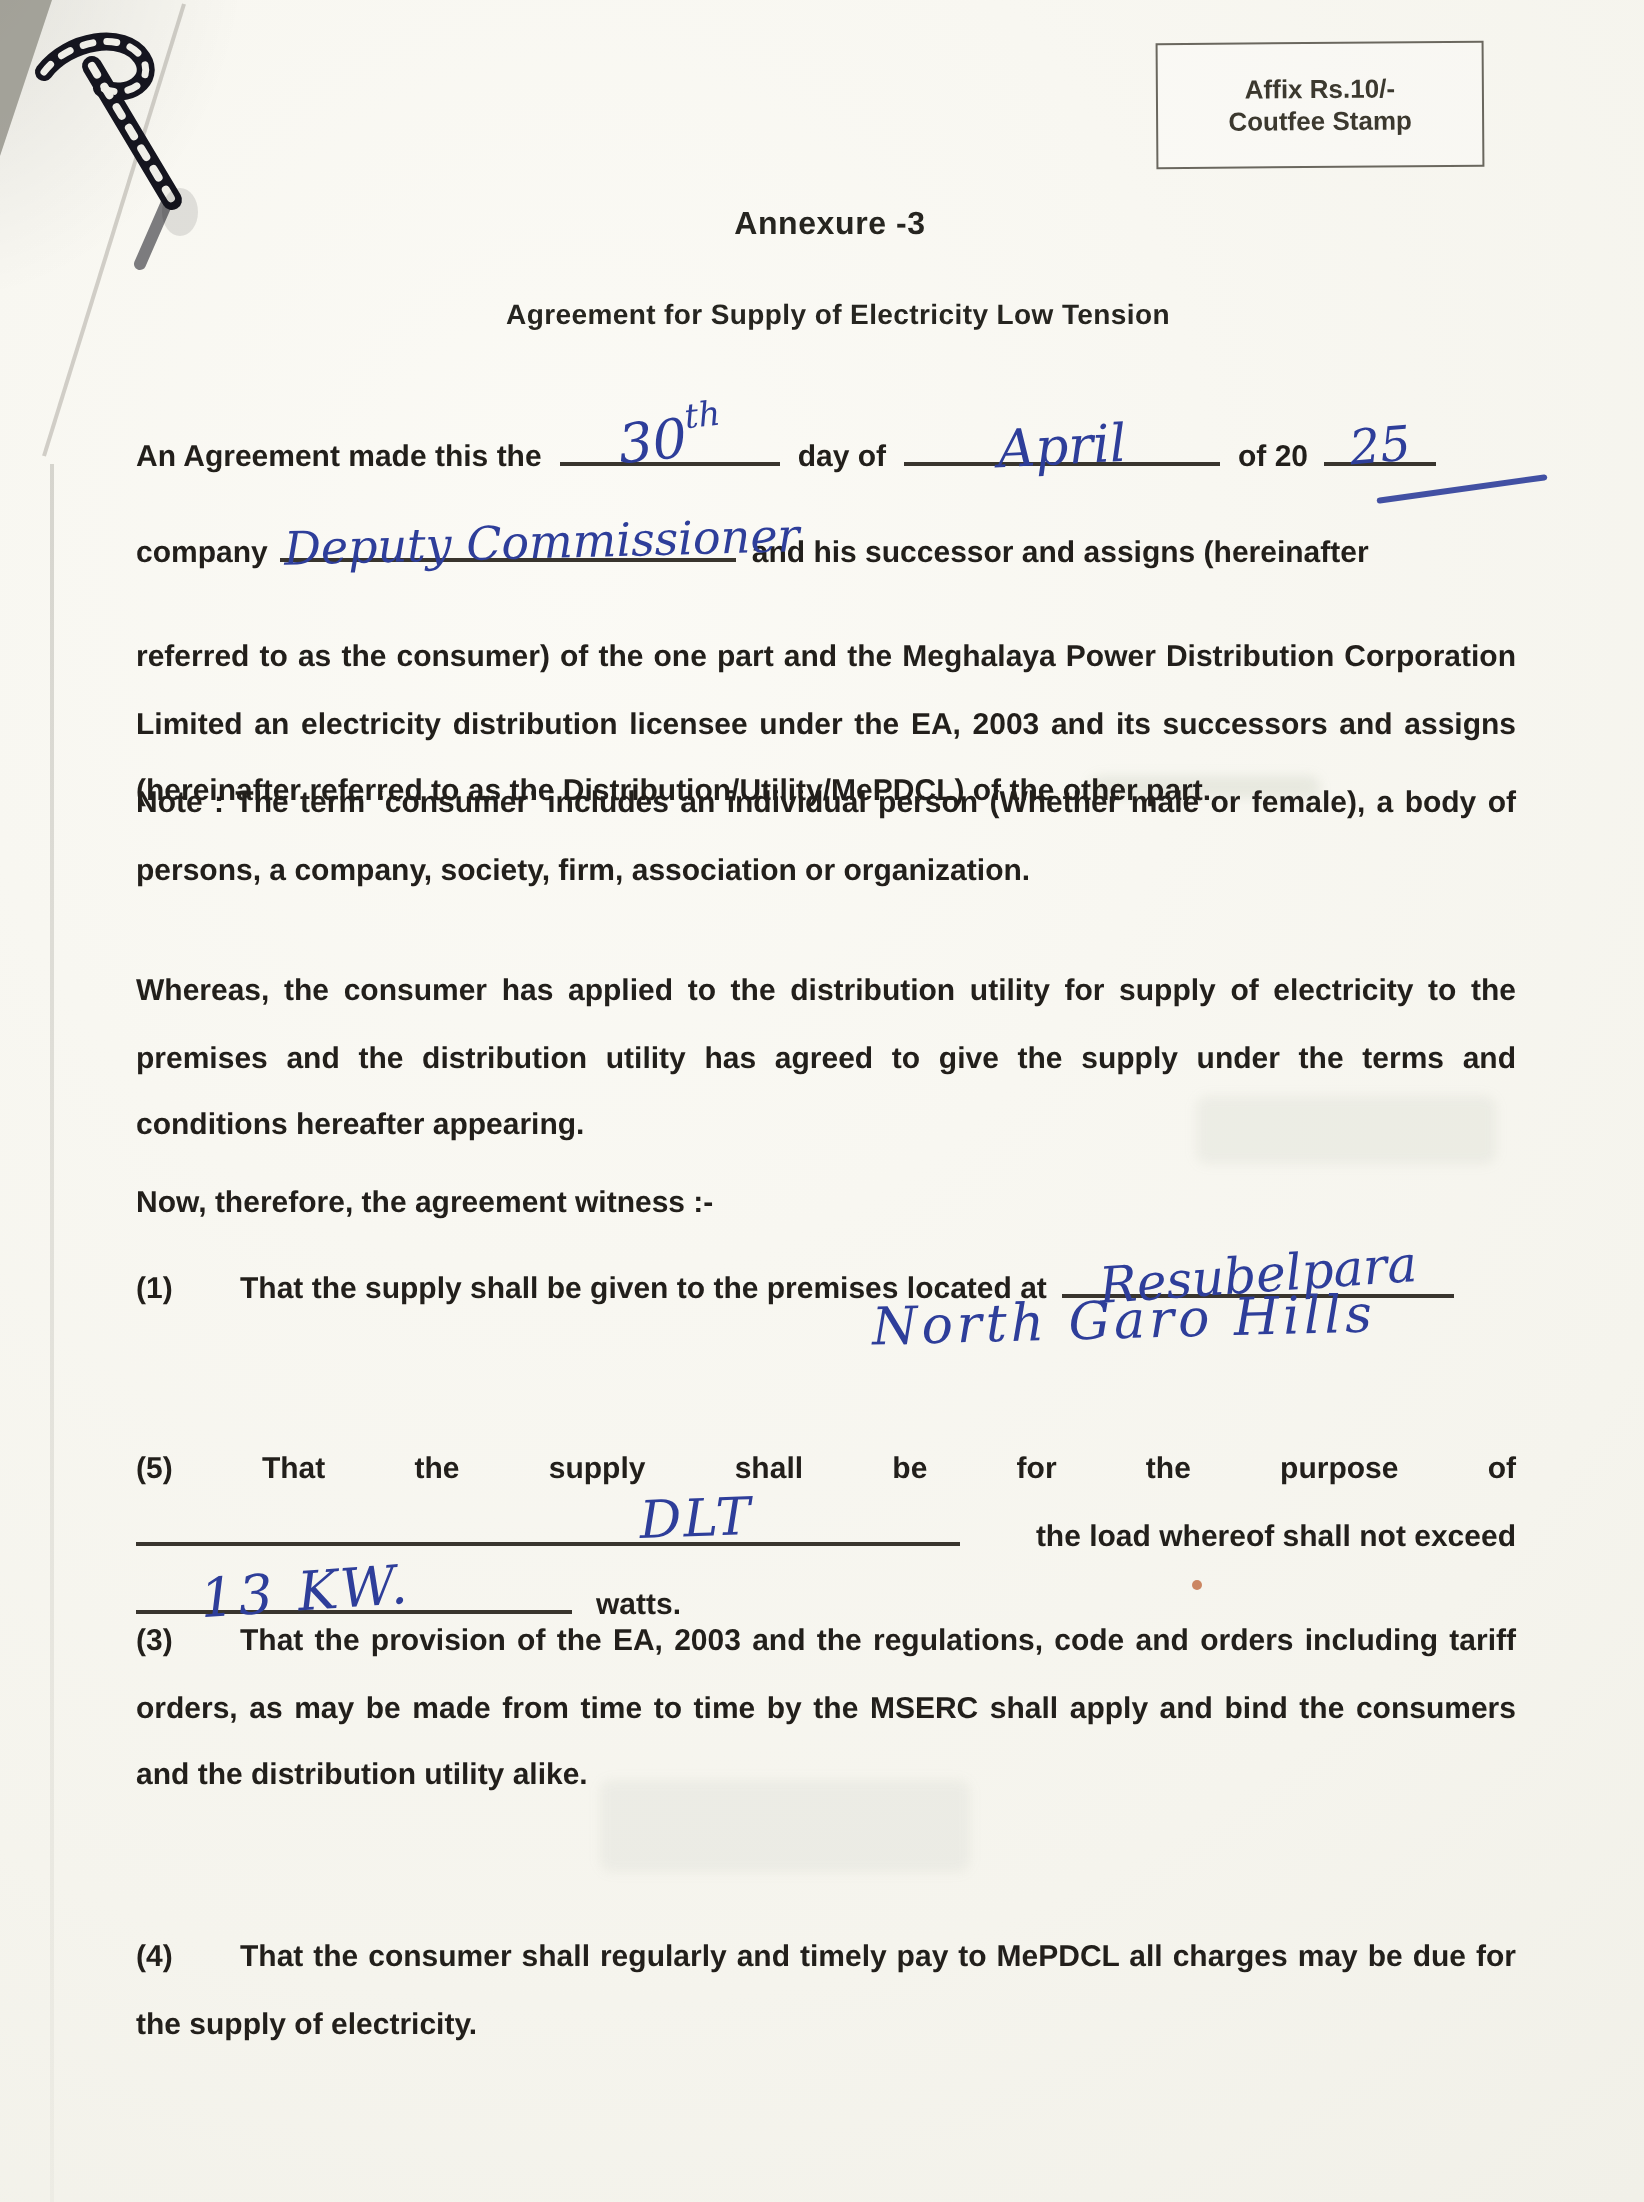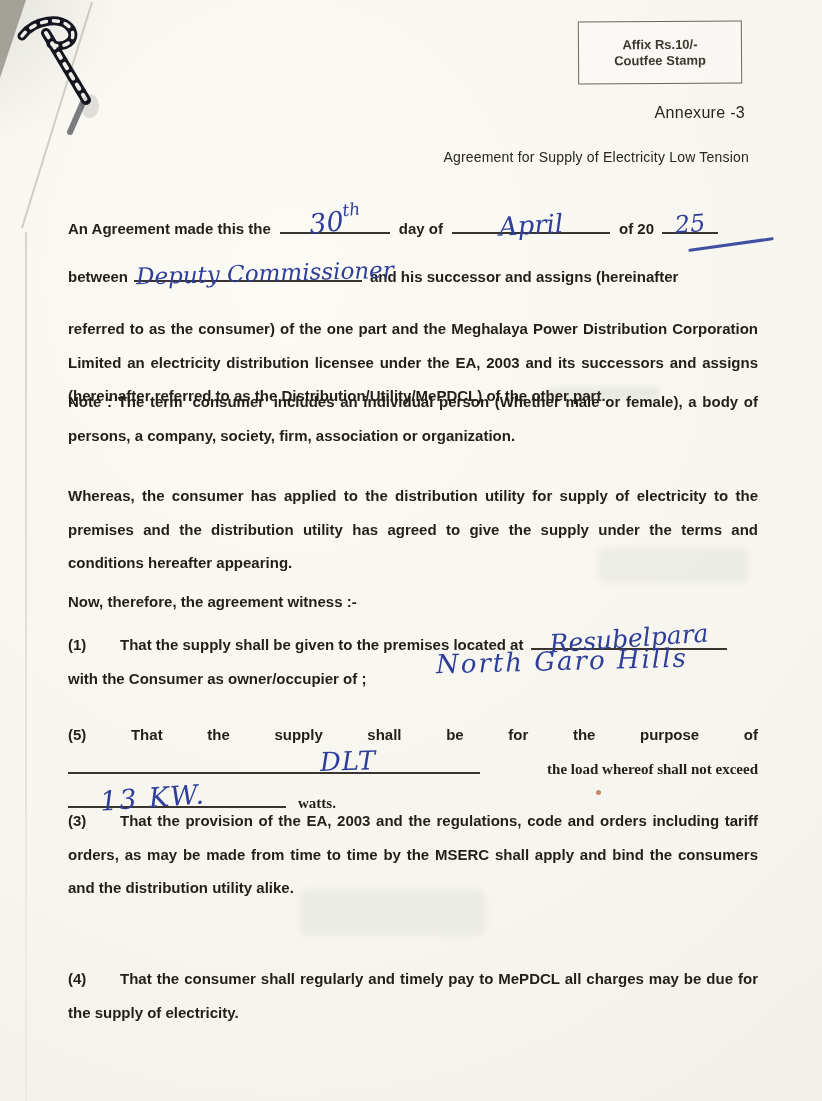--- a/index.html
+++ b/index.html
@@ -47,21 +47,21 @@
   
   .stamp{
     position:absolute;left:578px;top:21px;width:162px;height:61px;
     border:1.5px solid #6a675e;
     display:flex;flex-direction:column;justify-content:center;align-items:center;gap:1px;
     font-weight:700;font-size:13px;color:#3c392f;
     transform:rotate(-0.4deg);
     background:rgba(255,255,255,0.25);
   }
   
-  .heading{position:absolute;left:69px;width:690px;text-align:right;font-weight:400;color:#262520;}
+  .heading{position:absolute;left:84px;width:690px;text-align:center;font-weight:700;color:#262520;}
   .h-annexure{top:104px;font-size:16px;letter-spacing:.3px;transform:translateX(-14px);}
   .h-title{top:149px;font-size:14px;letter-spacing:.2px;transform:translateX(-10px);}
   
   .block{
     position:absolute;left:68px;width:690px;
     font-weight:700;font-size:15px;line-height:33.5px;
     text-align:justify;color:#221f1b;
   }
   .nowrap{white-space:nowrap;text-align:left;}
   .cnum{display:inline-block;width:52px;}
@@ -80,21 +80,21 @@
   .hw-month{font-size:26px;left:50%;bottom:-6px;transform:translateX(-50%) rotate(-3deg);}
   .hw-year{font-size:24px;left:50%;bottom:-4px;transform:translateX(-50%) rotate(-5deg);}
   .hw-party{font-size:23px;left:2px;bottom:-5px;transform:rotate(-1.5deg);}
   .hw-location{font-size:25px;left:50%;bottom:-3px;transform:translateX(-50%) rotate(-4deg);}
   .hw-district{position:absolute;left:436px;top:648px;font-size:26px;transform:rotate(-1.5deg);letter-spacing:2px;}
   .hw-purpose{font-size:26px;left:68%;bottom:-2px;transform:translateX(-50%) rotate(-2deg);letter-spacing:1px;}
   .hw-load{font-size:27px;left:32px;bottom:-5px;transform:rotate(-4deg);letter-spacing:2px;}
   
   .justify-all{text-align:justify;text-align-last:justify;}
   .flexline{display:flex;align-items:baseline;}
-  .flexline .tail{margin-left:12px;white-space:nowrap;font-family:Liberation Serif, serif;}
+  .flexline .tail{margin-left:12px;white-space:nowrap;}
   .b-purpose{width:412px;height:14px;}
   .b-load{width:218px;height:14px;}
   .b-day{width:110px;height:12px;margin:0 9px;}
   .b-month{width:158px;height:12px;margin:0 9px;}
   .b-year{width:56px;height:12px;margin-left:8px;}
   .b-party{width:228px;height:12px;margin:0 8px 0 6px;}
   .b-location{width:196px;height:12px;margin-left:8px;flex:0 0 auto;}
   .c1line1{display:flex;align-items:baseline;white-space:nowrap;}
   .c1line1 .grow{flex:0 0 auto;}
 </style>
@@ -128,40 +128,39 @@
   </div>
 
   <div class="heading h-annexure">Annexure -3</div>
   <div class="heading h-title">Agreement for Supply of Electricity Low Tension</div>
 
   <div class="block nowrap" style="top:212px">
     <span>An Agreement made this the</span><span class="blank b-day"><span class="hw over hw-day"><span>30</span><sup>th</sup></span></span><span>day of</span><span class="blank b-month"><span class="hw over hw-month">April</span></span><span>of 20</span><span class="blank b-year"><span class="hw over hw-year">25</span></span>
   </div>
 
   <div class="block nowrap" style="top:260px">
-    <span>between</span><span class="blank b-party"><span class="hw over hw-party">Deputy Commissioner</span></span><span>and his successor and assigns (hereinafter</span>
+    <span>company</span><span class="blank b-party"><span class="hw over hw-party">Deputy Commissioner</span></span><span>and his successor and assigns (hereinafter</span>
   </div>
 
   <div class="block" style="top:312px">referred to as the consumer) of the one part and the Meghalaya Power Distribution Corporation Limited an electricity distribution licensee under the EA, 2003 and its successors and assigns (hereinafter referred to as the Distribution/Utility/MePDCL) of the other part.</div>
 
   <div class="block" style="top:385px">Note : The term ‘consumer’ includes an individual person (Whether male or female), a body of persons, a company, society, firm, association or organization.</div>
 
   <div class="block nowrap" style="top:585px">Now, therefore, the agreement witness :-</div>
 
   <div class="block" style="top:479px">Whereas, the consumer has applied to the distribution utility for supply of electricity to the premises and the distribution utility has agreed to give the supply under the terms and conditions hereafter appearing.</div>
 
   <div class="block" style="top:628px;line-height:34px">
     <div class="c1line1">
       <span class="cnum">(1)</span>
         <span>That the supply shall be given to the premises located at</span>
         <span class="blank b-location grow">
           <span class="hw over hw-location">Resubelpara</span>
         </span>
     </div>
-    <div>with the Consumer as owner/occupier of ;</div>
   </div>
   <span class="hw hw-district">North Garo Hills</span>
 
   <div class="block" style="top:718px;line-height:34px">
     <div class="justify-all">(5) That the supply shall be for the purpose of</div>
     <div class="flexline" style="justify-content:space-between">
       <span class="blank b-purpose">
           <span class="hw over hw-purpose">DLT</span>
         </span>
         <span class="tail">the load whereof shall not exceed</span>

